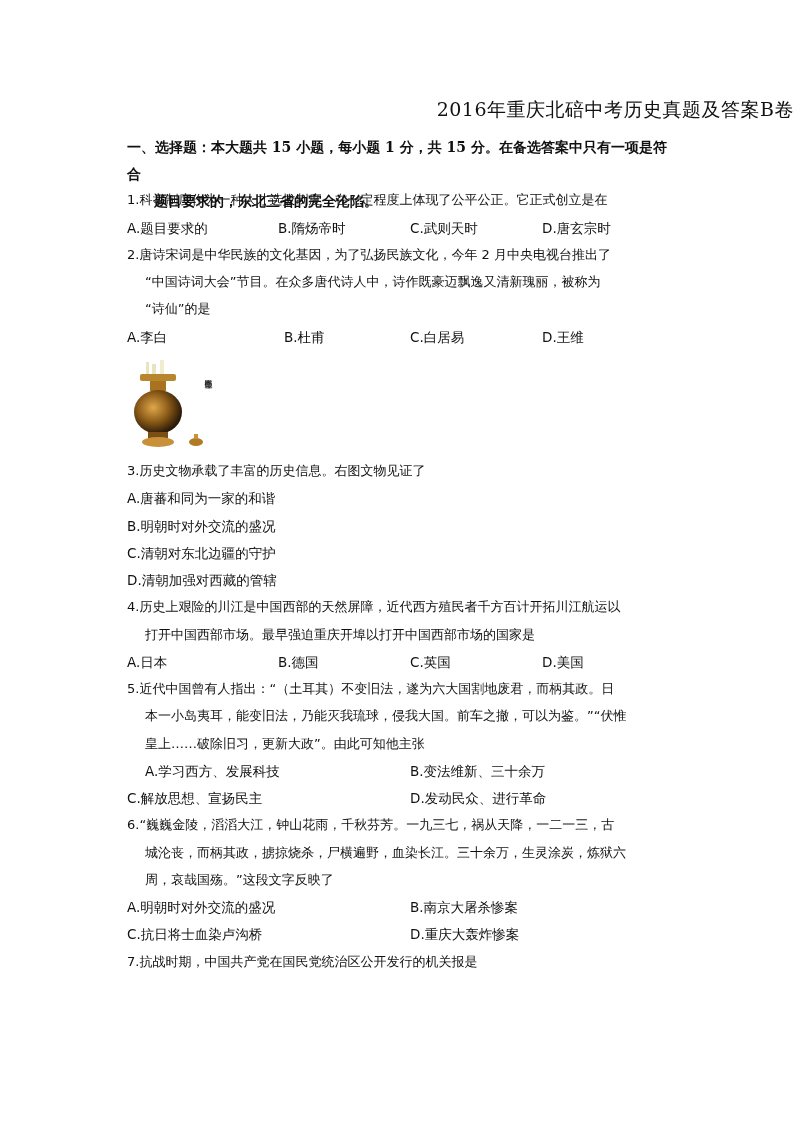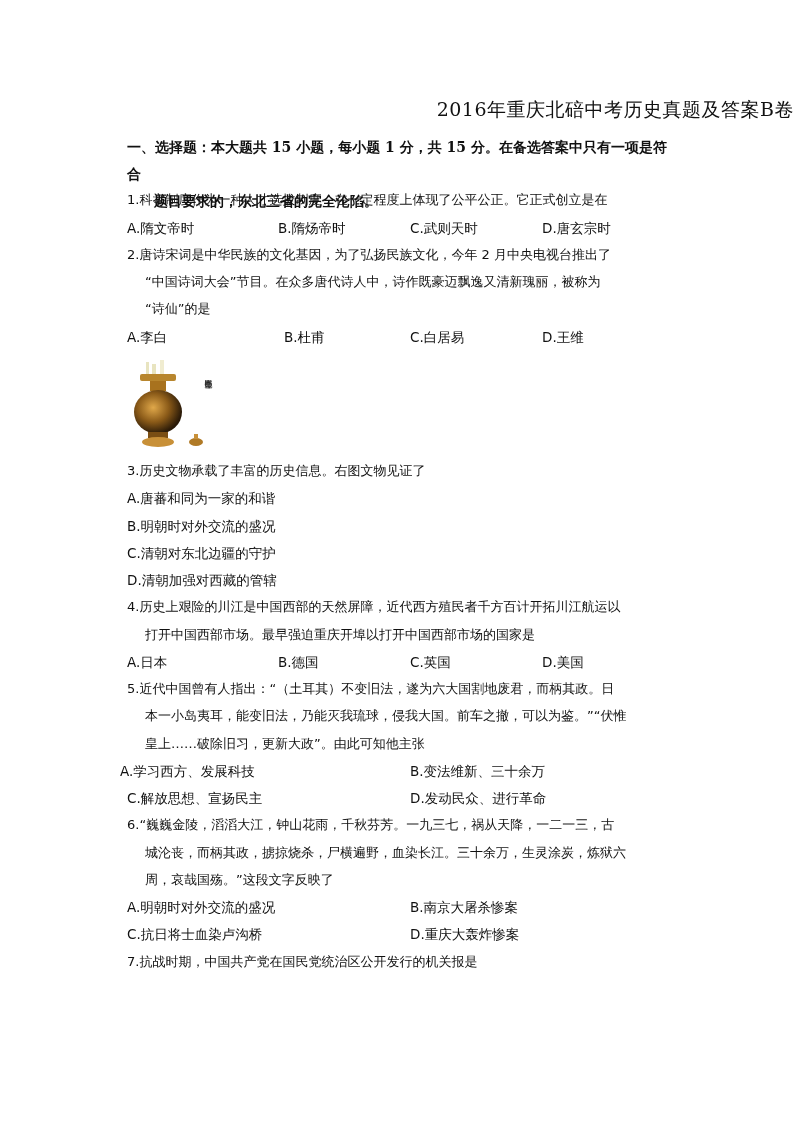--- a/index.html
+++ b/index.html
@@ -19,21 +19,21 @@
 <body>
 
 <div class="title">2016年重庆北碚中考历史真题及答案B卷</div>
 
 <div class="section">
   <div>一、选择题：本大题共 15 小题，每小题 1 分，共 15 分。在备选答案中只有一项是符合</div>
   <div class="l2">题目要求的，东北三省的完全沦陷。</div>
 </div>
 
 <div class="line" style="top:190px">1.科举制度作为一种人才选拔制度，在一定程度上体现了公平公正。它正式创立是在</div>
-<div class="opt" style="left:127px;top:218px">A.隋文帝时</div>
+<div class="opt" style="left:127px;top:218px">A.题目要求的</div>
 <div class="opt" style="left:278px;top:218px">B.隋炀帝时</div>
 <div class="opt" style="left:410px;top:218px">C.武则天时</div>
 <div class="opt" style="left:542px;top:218px">D.唐玄宗时</div>
 
 <div class="line" style="top:245px">2.唐诗宋词是中华民族的文化基因，为了弘扬民族文化，今年 2 月中央电视台推出了</div>
 <div class="line indent" style="top:272px">“中国诗词大会”节目。在众多唐代诗人中，诗作既豪迈飘逸又清新瑰丽，被称为</div>
 <div class="line indent" style="top:299px">“诗仙”的是</div>
 <div class="opt" style="left:127px;top:327px">A.李白</div>
 <div class="opt" style="left:284px;top:327px">B.杜甫</div>
 <div class="opt" style="left:410px;top:327px">C.白居易</div>
@@ -71,21 +71,21 @@
 <div class="line" style="top:597px">4.历史上艰险的川江是中国西部的天然屏障，近代西方殖民者千方百计开拓川江航运以</div>
 <div class="line indent" style="top:625px">打开中国西部市场。最早强迫重庆开埠以打开中国西部市场的国家是</div>
 <div class="opt" style="left:127px;top:652px">A.日本</div>
 <div class="opt" style="left:278px;top:652px">B.德国</div>
 <div class="opt" style="left:410px;top:652px">C.英国</div>
 <div class="opt" style="left:542px;top:652px">D.美国</div>
 
 <div class="line" style="top:679px">5.近代中国曾有人指出：“（土耳其）不变旧法，遂为六大国割地废君，而柄其政。日</div>
 <div class="line indent" style="top:706px">本一小岛夷耳，能变旧法，乃能灭我琉球，侵我大国。前车之撤，可以为鉴。”“伏惟</div>
 <div class="line indent" style="top:734px">皇上……破除旧习，更新大政”。由此可知他主张</div>
-<div class="opt" style="left:120px;top:761px">A.学习西方、发展科技</div>
+<div class="opt" style="left:145px;top:761px">A.学习西方、发展科技</div>
 <div class="opt" style="left:410px;top:761px">B.变法维新、三十余万</div>
 <div class="opt" style="left:127px;top:788px">C.解放思想、宣扬民主</div>
 <div class="opt" style="left:410px;top:788px">D.发动民众、进行革命</div>
 
 <div class="line" style="top:815px">6.“巍巍金陵，滔滔大江，钟山花雨，千秋芬芳。一九三七，祸从天降，一二一三，古</div>
 <div class="line indent" style="top:843px">城沦丧，而柄其政，掳掠烧杀，尸横遍野，血染长江。三十余万，生灵涂炭，炼狱六</div>
 <div class="line indent" style="top:870px">周，哀哉国殇。”这段文字反映了</div>
 <div class="opt" style="left:127px;top:897px">A.明朝时对外交流的盛况</div>
 <div class="opt" style="left:410px;top:897px">B.南京大屠杀惨案</div>
 <div class="opt" style="left:127px;top:924px">C.抗日将士血染卢沟桥</div>

